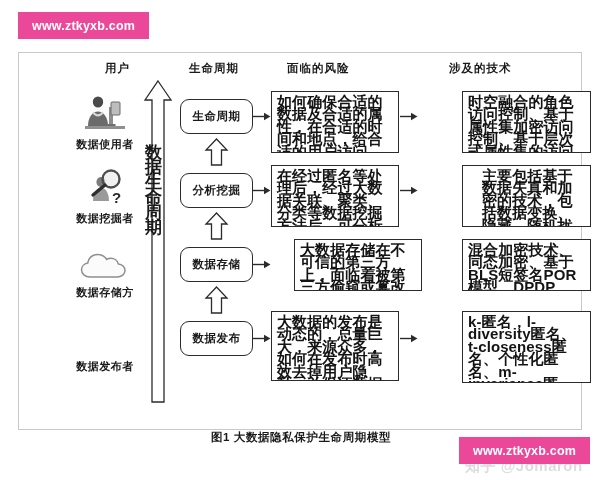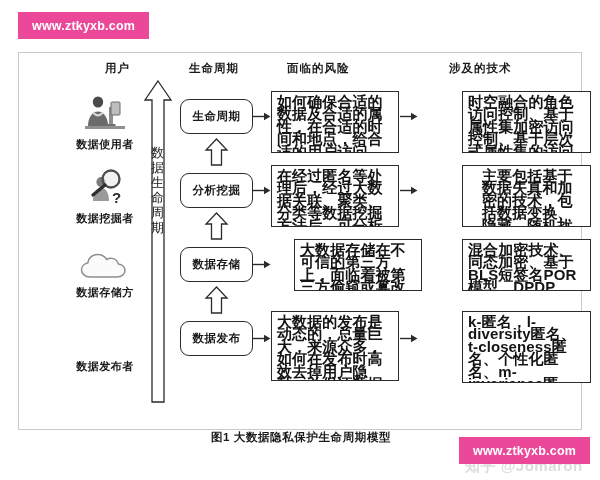--- a/index.html
+++ b/index.html
@@ -88,24 +88,24 @@
     left: 124px;
     top: 26px;
     width: 30px;
     height: 326px;
   }
   #lifecycle-arrow-label {
     position: absolute;
     left: 126px;
     top: 92px;
     width: 26px;
-    font-size: 13px;
-    font-weight: normal;
-    color: #1a1a1a;
-    text-align: center;
+    font-size: 17px;
+    font-weight: bold;
+    color: #1a1a1a;
+    text-align: left;
     line-height: 15px;
     letter-spacing: 1px;
   }
 
   
   .stage-pill {
     position: absolute;
     left: 161px;
     width: 73px;
     height: 35px;

